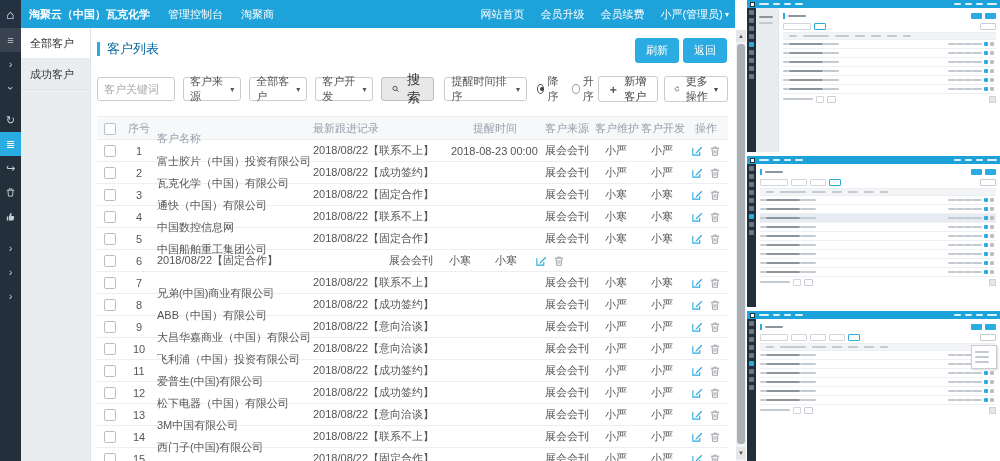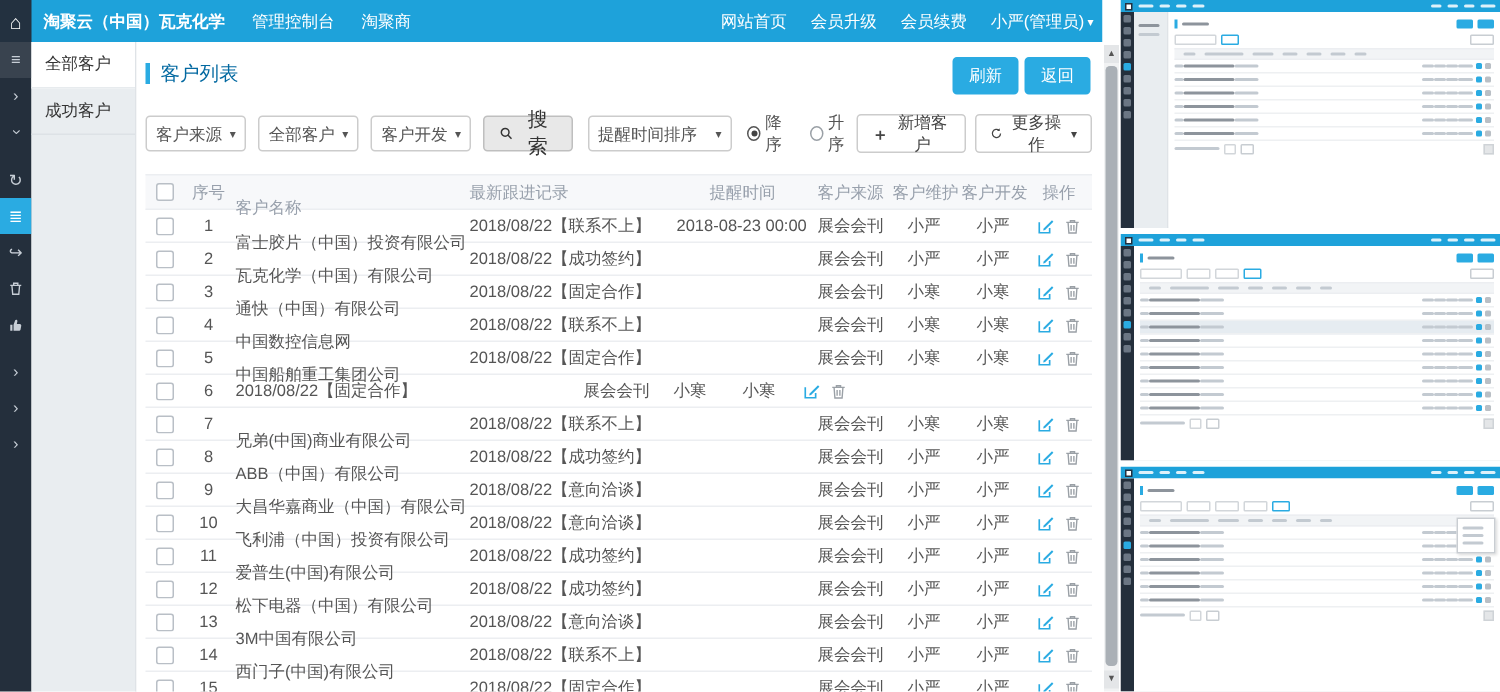--- a/index.html
+++ b/index.html
@@ -173,20 +173,21 @@
     </div>
 
     <div class="content">
       <div class="page-title">客户列表</div>
       <div class="top-actions">
         <button class="btn-blue">刷新</button>
         <button class="btn-blue">返回</button>
       </div>
 
       <div class="filter-row">
+        <input class="f-input" placeholder="客户关键词" style="">
         <div class="f-select w72">
           <span>客户来源</span>
             <span class="caret">▾</span>
         </div>
         <div class="f-select w72">
           <span>全部客户</span>
             <span class="caret">▾</span>
         </div>
         <div class="f-select w72">
           <span>客户开发</span>

